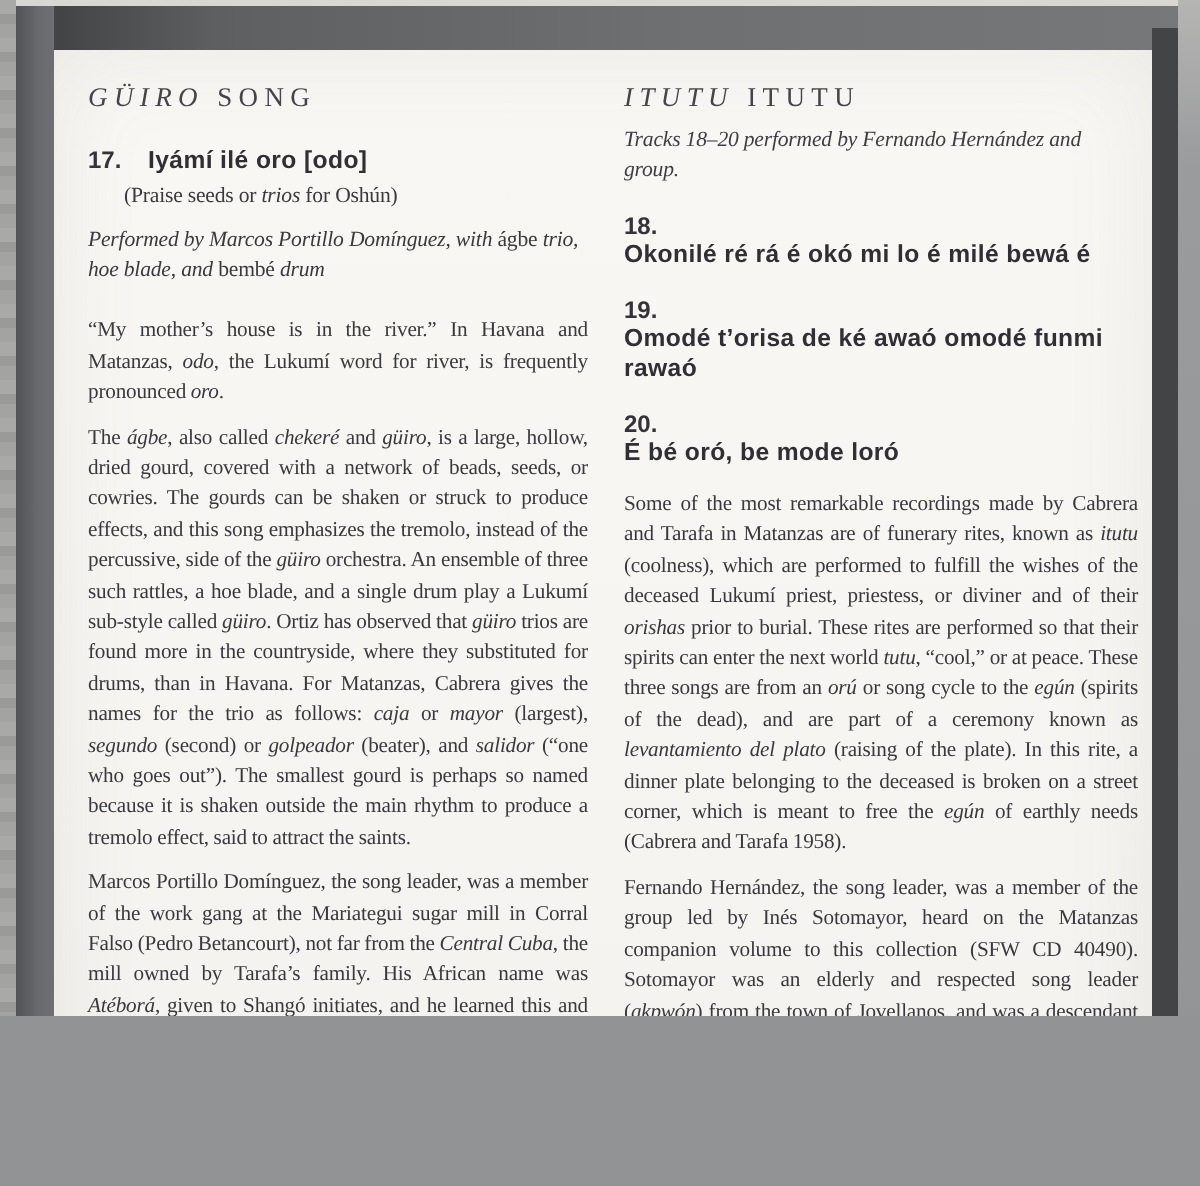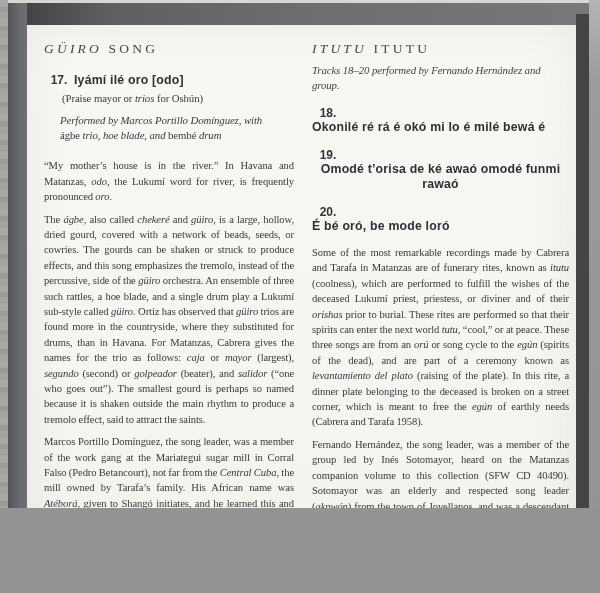--- a/index.html
+++ b/index.html
@@ -25,31 +25,31 @@
     box-shadow:inset 0 0 45px rgba(110,110,100,0.10);}
   .col{position:absolute;top:0;}
   .col-left{left:17px;width:250px;}
   .col-right{left:285px;width:257px;}
 
   .sec-header{margin:17px 0 0;font-family:"Liberation Serif",serif;font-size:13.5px;
     font-weight:400;letter-spacing:3.2px;color:#45444a;line-height:14px;}
   .rit{font-style:italic;}
   .rrm{font-style:normal;}
 
-  .track{display:flex;margin-top:17px;align-items:baseline;text-align:center;}
+  .track{display:flex;margin-top:17px;align-items:baseline;}
   .track-r{margin-top:12px;flex-direction:column;}
   .track-18{margin-top:13px;}
   .tnum{flex:none;width:30px;font-family:"Liberation Sans",sans-serif;font-weight:bold;
     font-size:12px;color:#343339;}
   .col-right .tnum{width:32px;}
   .ttitle{font-family:"Liberation Sans",sans-serif;font-weight:bold;
     font-size:12.3px;color:#302f35;letter-spacing:0.2px;line-height:15.5px;}
 
   .subtitle{margin:3px 0 0 18px;font-size:10.8px;color:#3a393f;letter-spacing:-0.1px;}
-  .credit{margin:9px 16px 0;font-style:italic;font-size:10.8px;line-height:15.4px;
+  .credit{margin:9px 0 0;font-style:italic;font-size:10.8px;line-height:15.4px;
     color:#3a393f;letter-spacing:-0.1px;}
   .tracks-credit{margin:7px 0 0;font-style:italic;font-size:10.8px;line-height:15px;
     color:#3e3d43;letter-spacing:-0.1px;}
   .body{margin:7px 0 0;font-size:10.6px;line-height:15.4px;text-align:justify;
     color:#39383e;letter-spacing:-0.1px;word-spacing:-0.2px;}
   .body.first{margin-top:15px;}
   .col-right .body.first{margin-top:11px;}
 
   .pagenum{position:absolute;left:0;right:0;bottom:7px;text-align:center;
     font-family:"Liberation Sans",sans-serif;font-size:11px;color:#8f9092;}
@@ -68,21 +68,21 @@
 
   <div class="page">
 
     <div class="col col-left">
       <h2 class="sec-header"><span class="rit">GÜIRO</span><span class="rrm"> SONG</span></h2>
 
       <div class="track">
         <span class="tnum">17.</span>
         <span class="ttitle">Iyámí ilé oro [odo]</span>
       </div>
-      <div class="subtitle"><span class="rrm">(Praise mayor or </span><span class="rit">trios</span><span class="rrm"> for Oshún)</span></div>
+      <div class="subtitle"><span class="rrm">(Praise seeds or </span><span class="rit">trios</span><span class="rrm"> for Oshún)</span></div>
 
       <p class="credit"><span class="rit">Performed by Marcos Portillo Domínguez, with </span><span class="rrm">ágbe</span><span class="rit"> trio, hoe blade, and </span><span class="rrm">bembé</span><span class="rit"> drum</span></p>
 
       <p class="body first"><span class="rrm">“My mother’s house is in the river.” In Havana and Matanzas, </span><span class="rit">odo</span><span class="rrm">, the Lukumí word for river, is frequently pronounced </span><span class="rit">oro</span><span class="rrm">.</span></p>
       <p class="body"><span class="rrm">The </span><span class="rit">ágbe</span><span class="rrm">, also called </span><span class="rit">chekeré</span><span class="rrm"> and </span><span class="rit">güiro</span><span class="rrm">, is a large, hollow, dried gourd, covered with a network of beads, seeds, or cowries. The gourds can be shaken or struck to produce effects, and this song emphasizes the tremolo, instead of the percussive, side of the </span><span class="rit">güiro</span><span class="rrm"> orchestra. An ensemble of three such rattles, a hoe blade, and a single drum play a Lukumí sub-style called </span><span class="rit">güiro</span><span class="rrm">. Ortiz has observed that </span><span class="rit">güiro</span><span class="rrm"> trios are found more in the countryside, where they substituted for drums, than in Havana. For Matanzas, Cabrera gives the names for the trio as follows: </span><span class="rit">caja</span><span class="rrm"> or </span><span class="rit">mayor</span><span class="rrm"> (largest), </span><span class="rit">segundo</span><span class="rrm"> (second) or </span><span class="rit">golpeador</span><span class="rrm"> (beater), and </span><span class="rit">salidor</span><span class="rrm"> (“one who goes out”). The smallest gourd is perhaps so named because it is shaken outside the main rhythm to produce a tremolo effect, said to attract the saints.</span></p>
       <p class="body"><span class="rrm">Marcos Portillo Domínguez, the song leader, was a member of the work gang at the Mariategui sugar mill in Corral Falso (Pedro Betancourt), not far from the </span><span class="rit">Central Cuba</span><span class="rrm">, the mill owned by Tarafa’s family. His African name was </span><span class="rit">Atéborá</span><span class="rrm">, given to Shangó initiates, and he learned this and other </span><span class="rit">güiro</span><span class="rrm"> songs from the old Oyo Yoruba at the Mariategui </span><span class="rit">central</span><span class="rrm">.</span></p>
     </div>
 
     <div class="col col-right">
       <h2 class="sec-header"><span class="rit">ITUTU</span><span class="rrm"> ITUTU</span></h2>

